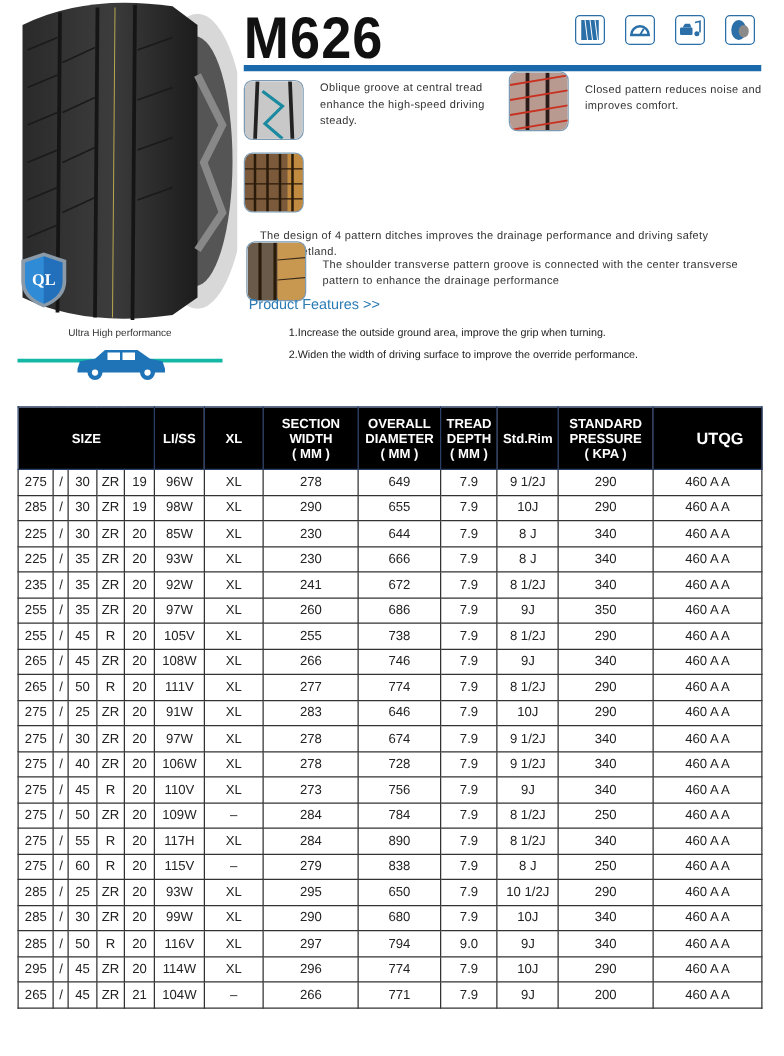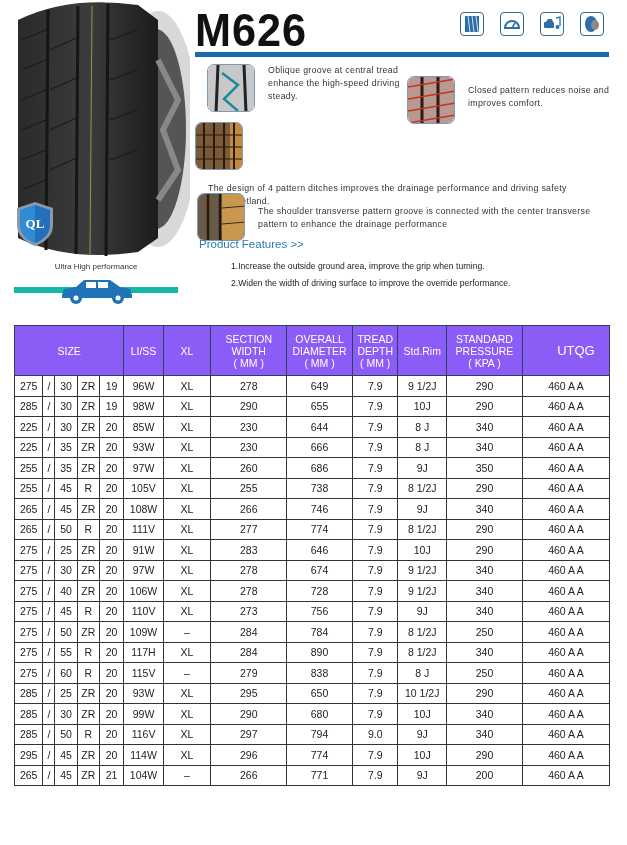--- a/index.html
+++ b/index.html
@@ -1,33 +1,33 @@
 <!DOCTYPE html>
 <html><head>
 <meta charset="utf-8">
 <style>
   * { box-sizing: border-box; margin: 0; padding: 0; }
   body { width: 627px; height: 845px; background: #ffffff; font-family: "Liberation Sans", sans-serif; color: #222; position: relative; overflow: hidden; }
   .tire-photo { position: absolute; left: 8px; top: 0; width: 182px; height: 258px; overflow: hidden; }
   .tire-photo svg { width: 100%; height: 100%; }
   .ql-badge { position: absolute; left: 16px; top: 201px; width: 38px; height: 46px; }
-  .perf-label { position: absolute; left: 14px; top: 262px; width: 164px; text-align: center; font-size: 8px; color: #333; border-bottom: 6px solid #14b8a6; padding-bottom: 16px; }
+  .perf-label { position: absolute; left: 14px; top: 262px; width: 164px; text-align: center; font-size: 8px; color: #333; border-bottom: 3px solid #14b8a6; padding-bottom: 16px; }
   .car-icon { position: absolute; left: 58px; top: 277px; width: 76px; height: 28px; }
   .model-title { position: absolute; left: 195px; top: 2px; font-family: "Liberation Sans", sans-serif; font-weight: bold; font-size: 47px; letter-spacing: 1px; color: #111; transform: scaleX(0.92); transform-origin: left top; }
   .feature-icons { position: absolute; left: 460px; top: 12px; display: flex; gap: 16px; }
   .feature-icon { width: 24px; height: 24px; border: 1.5px solid #2b6fa8; border-radius: 4px; display: flex; align-items: center; justify-content: center; background: #fff; }
   .blue-bar { position: absolute; left: 195px; top: 52px; width: 414px; height: 5px; background: #1a6aab; }
   .feature-block { position: absolute; display: flex; align-items: flex-start; }
   .thumb { width: 48px; height: 48px; border-radius: 7px; border: 1.5px solid #7b9bb5; overflow: hidden; flex-shrink: 0; }
   .feature-text { font-size: 8.8px; line-height: 13px; color: #333; margin-left: 13px; letter-spacing: 0.3px; }
   .pf-title { position: absolute; left: 199px; top: 238px; font-size: 11.5px; color: #2a7bb4; }
   .pf-list { position: absolute; left: 199px; top: 261px; font-size: 8.6px; color: #222; }
   .pf-list div { height: 17px; margin-left: 32px; }
   table.spec { position: absolute; left: 14px; top: 325px; width: 596px; border-collapse: collapse; table-layout: fixed; }
-  table.spec th { background: #8b5cf6; color: #fff; font-weight: normal; font-size: 10.5px; line-height: 12px; border: 1px solid #2a3f66; height: 50px; text-align: center; }
+  table.spec th { background: #000000; color: #fff; font-weight: bold; font-size: 10.5px; line-height: 12px; border: 1px solid #2a3f66; height: 50px; text-align: center; }
   table.spec td { font-size: 10.5px; text-align: center; border: 1px solid #333; height: 20.5px; color: #222; }
   table.spec tbody tr:nth-child(even) td { background: #ffffff; }
 </style>
 </head>
 <body>
 
 <div class="tire-photo">
   <svg viewBox="0 0 182 258" preserveAspectRatio="none">
     <defs>
       <linearGradient id="tg" x1="0" x2="1" y1="0" y2="0">
@@ -110,34 +110,34 @@
   </div>
   <div class="feature-icon">
     <svg width="18" height="18" viewBox="0 0 18 18">
         <ellipse cx="8" cy="9" rx="6" ry="8" fill="#2b6fa8"></ellipse>
         <ellipse cx="12" cy="10" rx="4" ry="5" fill="#8a8a8a"></ellipse>
       </svg>
   </div>
 </div>
 <div class="blue-bar"></div>
 
-<div class="feature-block" style="left:195px; top:64px;margin-left:12px;">
+<div class="feature-block" style="left:195px; top:64px;">
   <div class="thumb">
     <svg width="48" height="48" viewBox="0 0 48 48">
         <rect width="48" height="48" fill="#c8c8c8"></rect>
         <g stroke="#222" stroke-width="3">
           <line x1="10" y1="0" x2="8" y2="48"></line>
           <line x1="36" y1="0" x2="38" y2="48"></line>
         </g>
         <path d="M14 8 L30 20 L16 34 L30 46" stroke="#1a8aa0" stroke-width="2.5" fill="none"></path>
       </svg>
   </div>
   <div class="feature-text" style="width:160px;">Oblique groove at central tread enhance the high-speed driving steady.</div>
 </div>
-<div class="feature-block" style="left:407px; top:76px;">
+<div class="feature-block" style="left:407px; top:57px;">
   <div class="thumb">
     <svg width="48" height="48" viewBox="0 0 48 48">
         <rect width="48" height="48" fill="#b89a90"></rect>
         <g stroke="#2a1a1a" stroke-width="3">
           <line x1="14" y1="0" x2="14" y2="48"></line>
           <line x1="30" y1="0" x2="30" y2="48"></line>
         </g>
         <g stroke="#c83020" stroke-width="1.5">
           <line x1="0" y1="10" x2="48" y2="2"></line>
           <line x1="0" y1="22" x2="48" y2="14"></line>
@@ -276,20 +276,35 @@
         <td>93W</td>
         <td>XL</td>
         <td>230</td>
         <td>666</td>
         <td>7.9</td>
         <td>8 J</td>
         <td>340</td>
         <td>460 A A</td>
       </tr>
       <tr>
+        <td>235</td>
+        <td>/</td>
+        <td>35</td>
+        <td>ZR</td>
+        <td>20</td>
+        <td>92W</td>
+        <td>XL</td>
+        <td>241</td>
+        <td>672</td>
+        <td>7.9</td>
+        <td>8 1/2J</td>
+        <td>340</td>
+        <td>460 A A</td>
+      </tr>
+      <tr>
         <td>255</td>
         <td>/</td>
         <td>35</td>
         <td>ZR</td>
         <td>20</td>
         <td>97W</td>
         <td>XL</td>
         <td>260</td>
         <td>686</td>
         <td>7.9</td>

